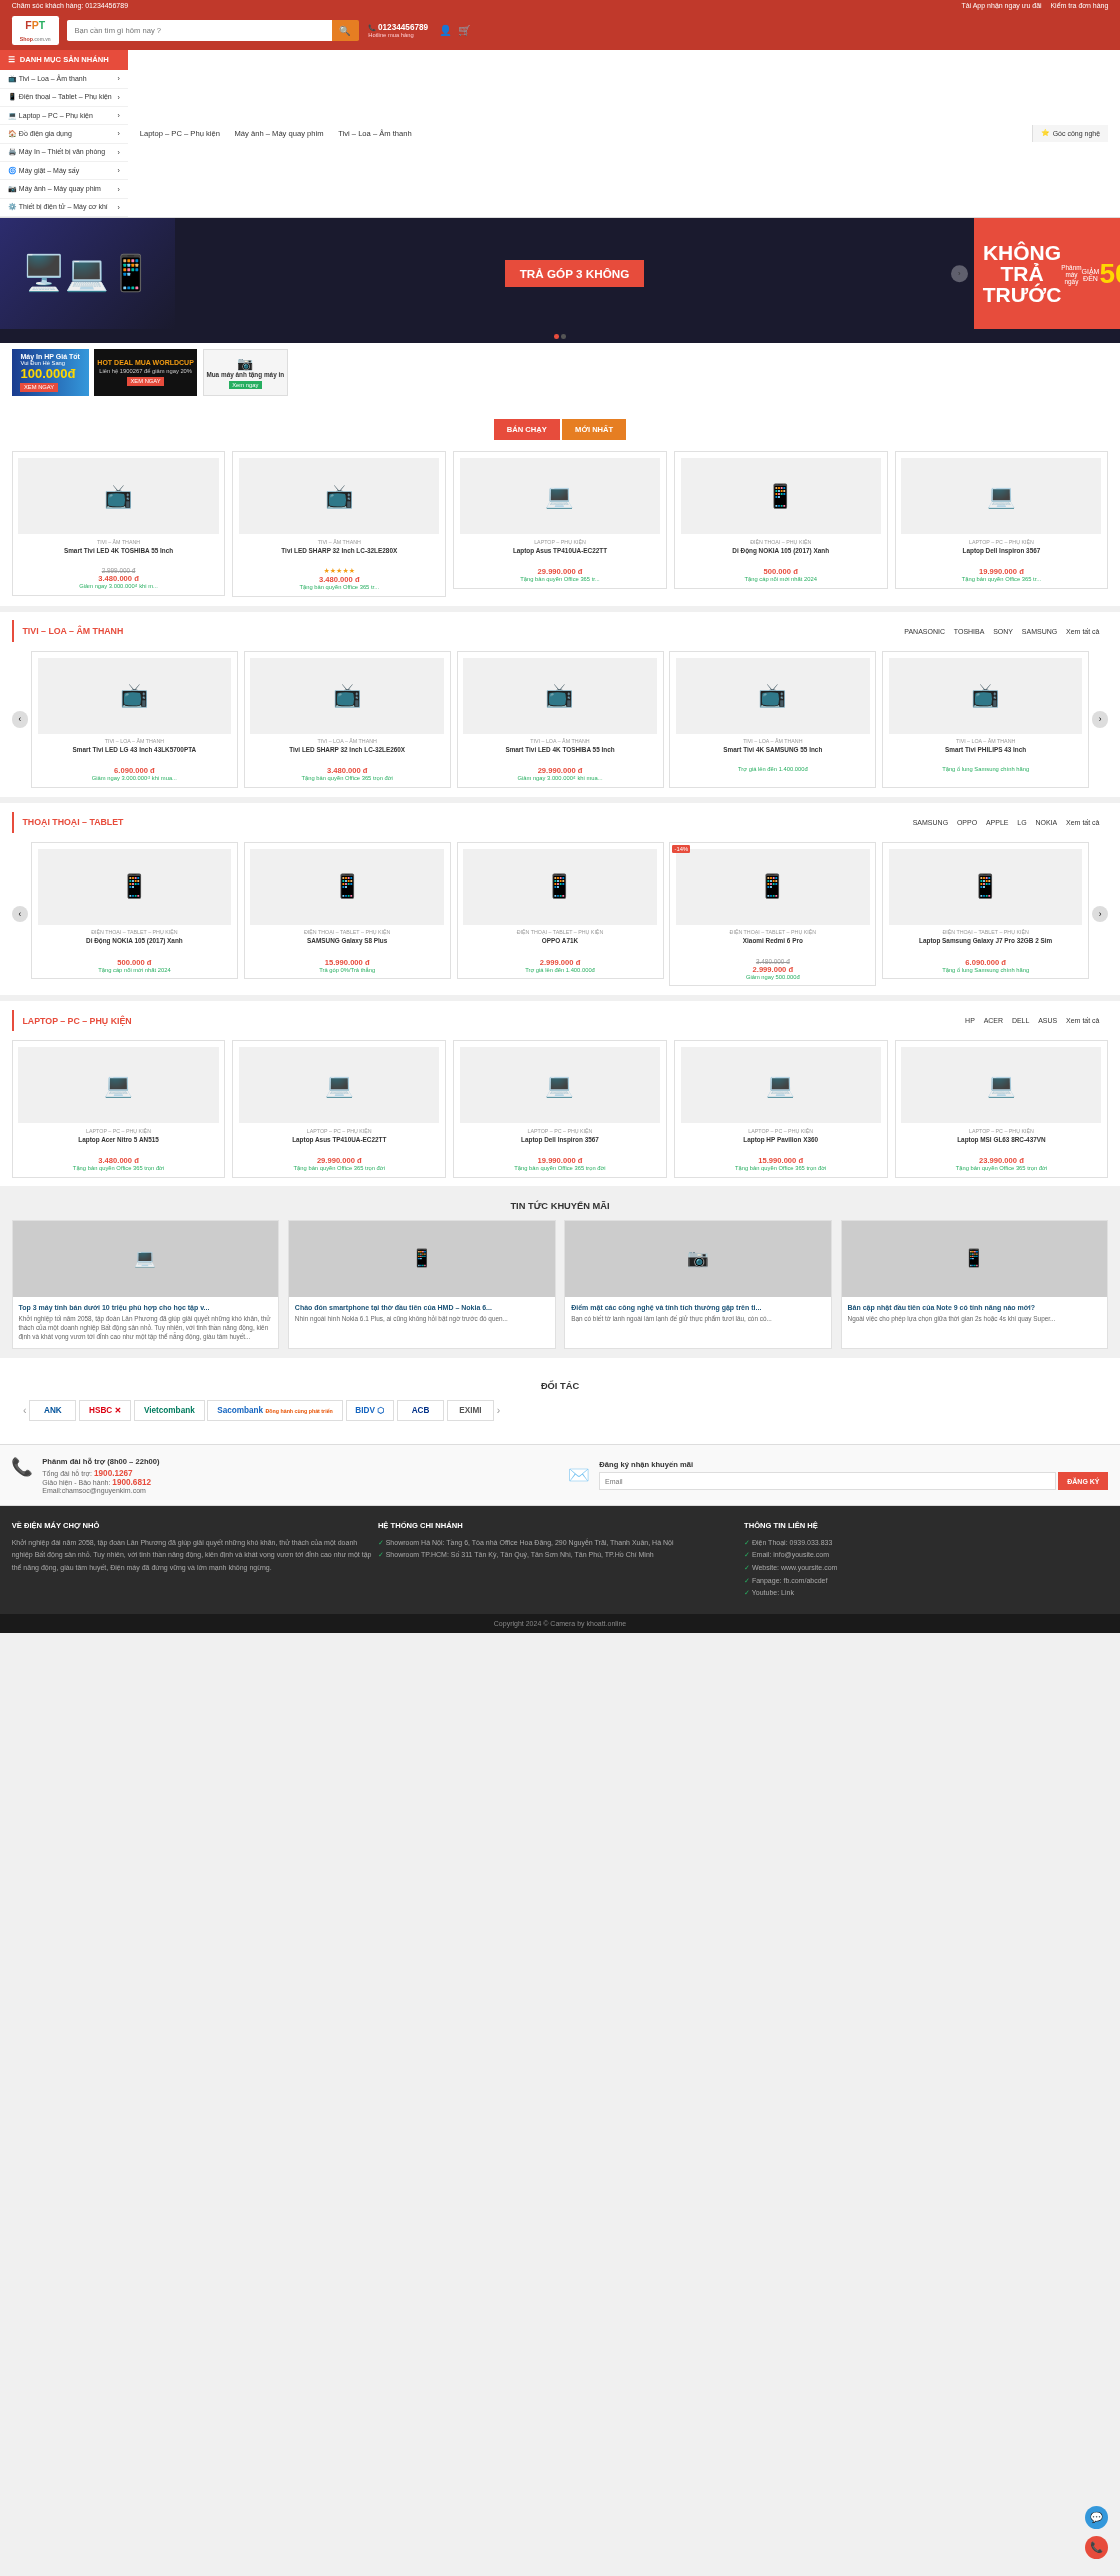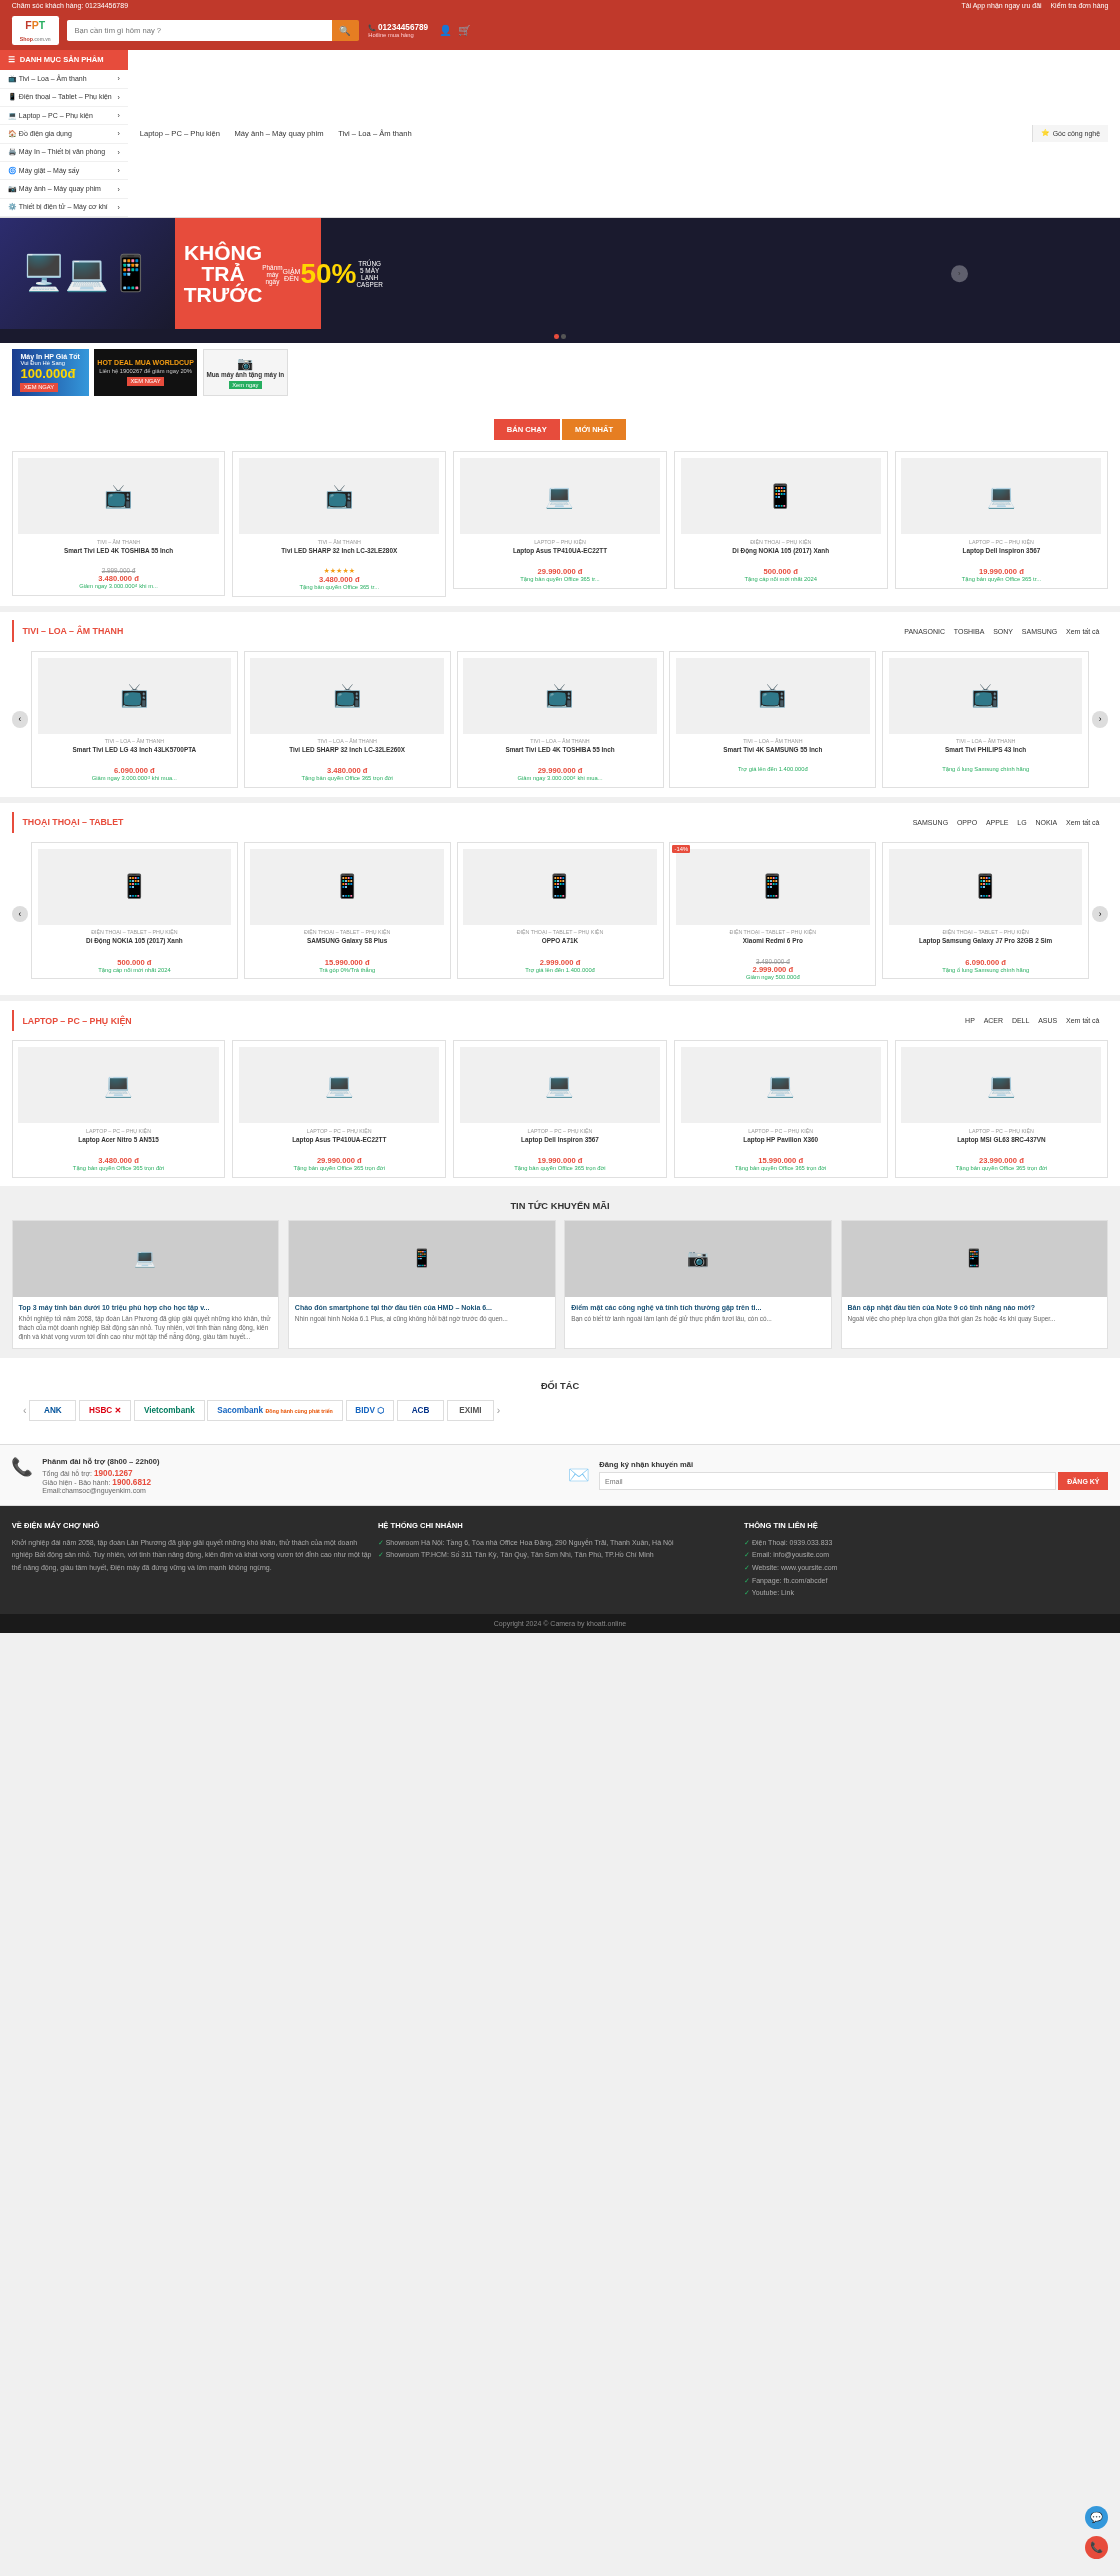--- a/index.html
+++ b/index.html
@@ -156,21 +156,21 @@
       <span>👤</span>
       <span>🛒</span>
     </div>
   </div>
 </div>
 
 <div class="main-nav">
   <div class="nav-left">
     <div class="nav-left-header">
       <span>☰</span>
-      <span>DANH MỤC SẢN PHẨM</span>
+      <span>DANH MỤC SẢN NHÁNH</span>
     </div>
     <div class="nav-item">
       <span>📺 Tivi – Loa – Âm thanh</span>
         <span>›</span>
     </div>
     <div class="nav-item">
       <span>📱 Điện thoại – Tablet – Phụ kiện</span>
         <span>›</span>
     </div>
     <div class="nav-item">
@@ -204,20 +204,23 @@
     <a>Tivi – Loa – Âm thanh</a>
     <div class="tech-badge">
       <span>⭐</span> 
         <span>Góc công nghệ</span>
     </div>
   </div>
 </div>
 
 <div class="hero-banner">
   <div class="hero-left-img">🖥️💻📱</div>
+  <div class="hero-mid">
+    <div class="tra-gop-badge">TRẢ GÓP 3 KHÔNG</div>
+  </div>
   <div class="hero-right">
     <div class="no-text">KHÔNG<br>TRẢ TRƯỚC</div>
     <div style="font-size:6.4px;margin-top:1.8px;">Phânm máy ngày</div>
     <div style="font-size:7px;margin-top:2.9px;">GIẢM ĐẾN</div>
     <div class="discount">50%</div>
     <div class="small-txt">TRÚNG 5 MÁY LẠNH CASPER</div>
   </div>
   <div style="position:absolute;right:152px;top:50%;transform:translateY(-50%);background:rgba(255,255,255,0.3);border-radius:50%;width:17.5px;height:17.5px;display:flex;align-items:center;justify-content:center;cursor:pointer;">›</div>
 </div>
 <div class="dots">

